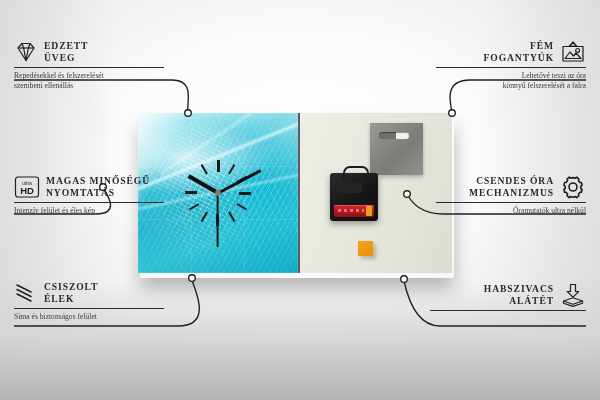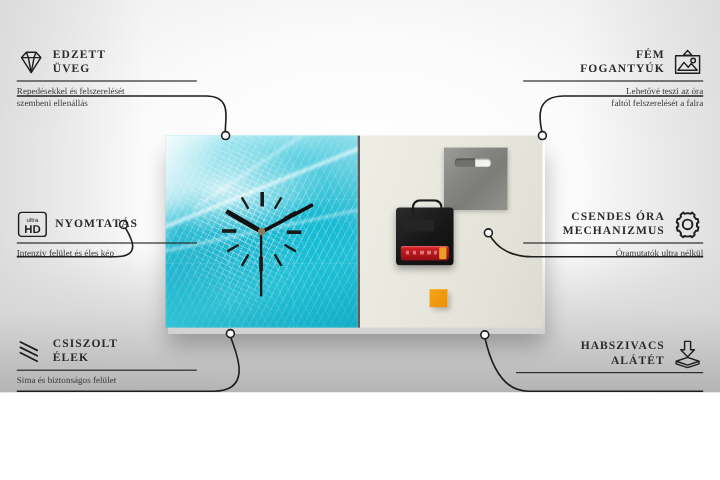--- a/index.html
+++ b/index.html
@@ -2,21 +2,21 @@
 <html><head>
 <meta charset="utf-8">
 <style>
   html,body{margin:0;padding:0;}
   body{
     width:600px;height:400px;overflow:hidden;
     font-family:"Liberation Serif", serif;
     background:#ffffff;
   }
   #stage{
-    position:relative;width:600px;height:327px;overflow:hidden;
+    position:relative;width:600px;height:400px;overflow:hidden;
     background:
       radial-gradient(ellipse 420px 260px at 300px 150px, #ffffff 0%, #fbfbfb 45%, #f2f2f2 72%, #e9e9e9 100%);
   }
   
   .floor{
     position:absolute;left:0;right:0;bottom:0;height:120px;
     background:linear-gradient(to bottom, rgba(232,232,232,0) 0%, rgba(214,214,214,.85) 45%, #b4b4b4 100%);
   }
   .vig-l{position:absolute;left:0;top:0;bottom:0;width:120px;
     background:linear-gradient(to right, rgba(205,205,205,.55), rgba(205,205,205,0));}
@@ -248,20 +248,21 @@
   </div>
 
   <div class="callout left" style="left:14px;top:175px;width:150px;">
     <div class="c-head">
       <svg class="icon" width="26" height="24" viewBox="0 0 26 24">
         <rect x="1.5" y="2" width="23" height="20" rx="2.5" fill="none" stroke="#1f1f1f" stroke-width="1.2"></rect>
         <text x="13" y="10.2" font-family="Liberation Sans, sans-serif" font-size="5" text-anchor="middle" fill="#1f1f1f">ultra</text>
         <text x="13" y="19.4" font-family="Liberation Sans, sans-serif" font-size="9.5" font-weight="bold" text-anchor="middle" fill="#1f1f1f">HD</text>
       </svg>
       <div>
+        <div class="c-title">MAGAS MINŐSÉGŰ</div>
         <div class="c-title">NYOMTATÁS</div>
       </div>
     </div>
     <div class="rule"></div>
     <div class="c-sub">
       <div>Intenzív felület és éles kép</div>
     </div>
   </div>
 
   <div class="callout left" style="left:14px;top:281px;width:150px;">
@@ -295,21 +296,21 @@
           <path d="M13 2 L9.5 6 H16.5 Z"></path>
           <rect x="3" y="6.5" width="20" height="14.5"></rect>
           <path d="M5 18.5 L10 12 L13.5 16 L16 13 L21 18.5 Z"></path>
           <circle cx="17.6" cy="10.4" r="1.9"></circle>
         </g>
       </svg>
     </div>
     <div class="rule"></div>
     <div class="c-sub">
       <div>Lehetővé teszi az óra</div>
-      <div>faltól felszerelését a falra</div>
+      <div>könnyű felszerelését a falra</div>
     </div>
   </div>
 
   <div class="callout right" style="left:436px;top:175px;width:150px;">
     <div class="c-head">
       <div>
         <div class="c-title">CSENDES ÓRA</div>
         <div class="c-title">MECHANIZMUS</div>
       </div>
       <svg class="icon" width="26" height="24" viewBox="0 0 26 24">

